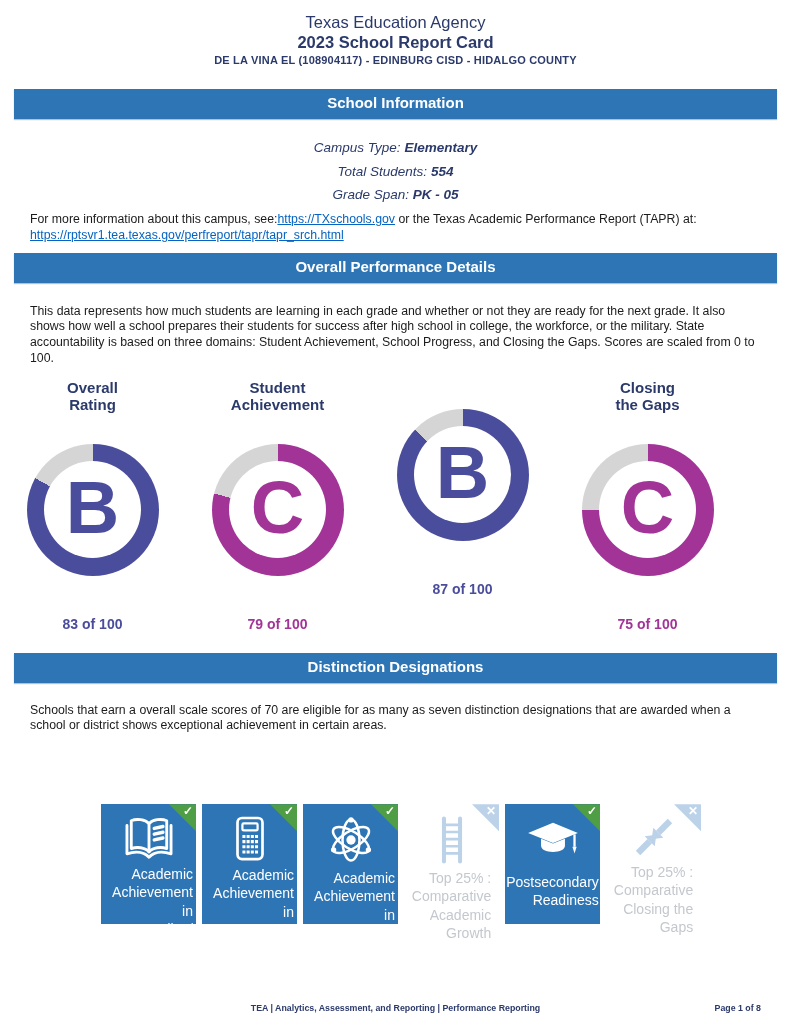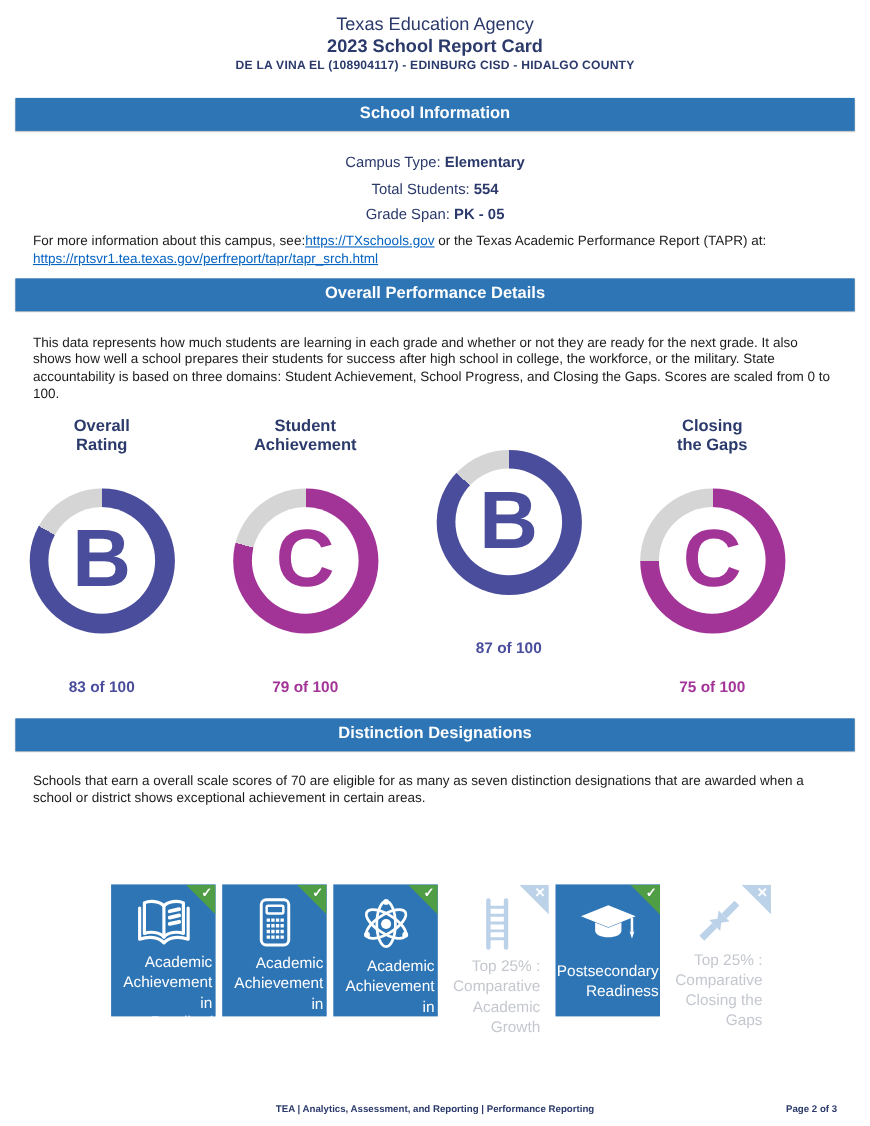--- a/index.html
+++ b/index.html
@@ -14,21 +14,21 @@
   .h3{font-size:11px;line-height:15px;font-weight:bold;letter-spacing:.2px;}
 
   
   .banner{margin:21px 14px 0;height:30px;line-height:28px;background:#2e75b5;
           color:#fff;font-weight:bold;font-size:15px;text-align:center;
           box-shadow:0 1px 1px rgba(0,0,0,.25);}
   .banner.b2{margin-top:10px;}
   .banner.b3{margin-top:21px;}
 
   
-  .fields{margin-top:17px;text-align:center;color:#2b3a6b;font-size:13.5px;line-height:23.5px;}
+  .fields{margin-top:17px;text-align:center;color:#2b3a6b;font-size:13.5px;line-height:23.5px;font-style:italic;}
   .fvalue{font-weight:bold;}
   .info-line{margin:4px 30px 0;font-size:12.3px;line-height:16px;color:#1b1b1b;}
   a.link{color:#0563c1;text-decoration:underline;cursor:pointer;}
 
   .para{margin:21px 30px 0;font-size:12.3px;line-height:15.8px;color:#1b1b1b;}
   .para.p2{margin-top:20px;margin-left:30px;}
 
   
   .gauges{margin-top:12px;display:flex;}
   .gauge{width:185px;text-align:center;}
@@ -275,16 +275,16 @@
       <span class="blabel">Top 25% :
 Comparative
 Closing the
 Gaps</span>
     </div>
 
   </div>
 
   <footer>
     <span class="fcenter">TEA | Analytics, Assessment, and Reporting | Performance Reporting</span>
-    <span class="fpage">Page 2 of 3</span>
+    <span class="fpage">Page 1 of 8</span>
   </footer>
 
 </div>
 
 </body></html>

